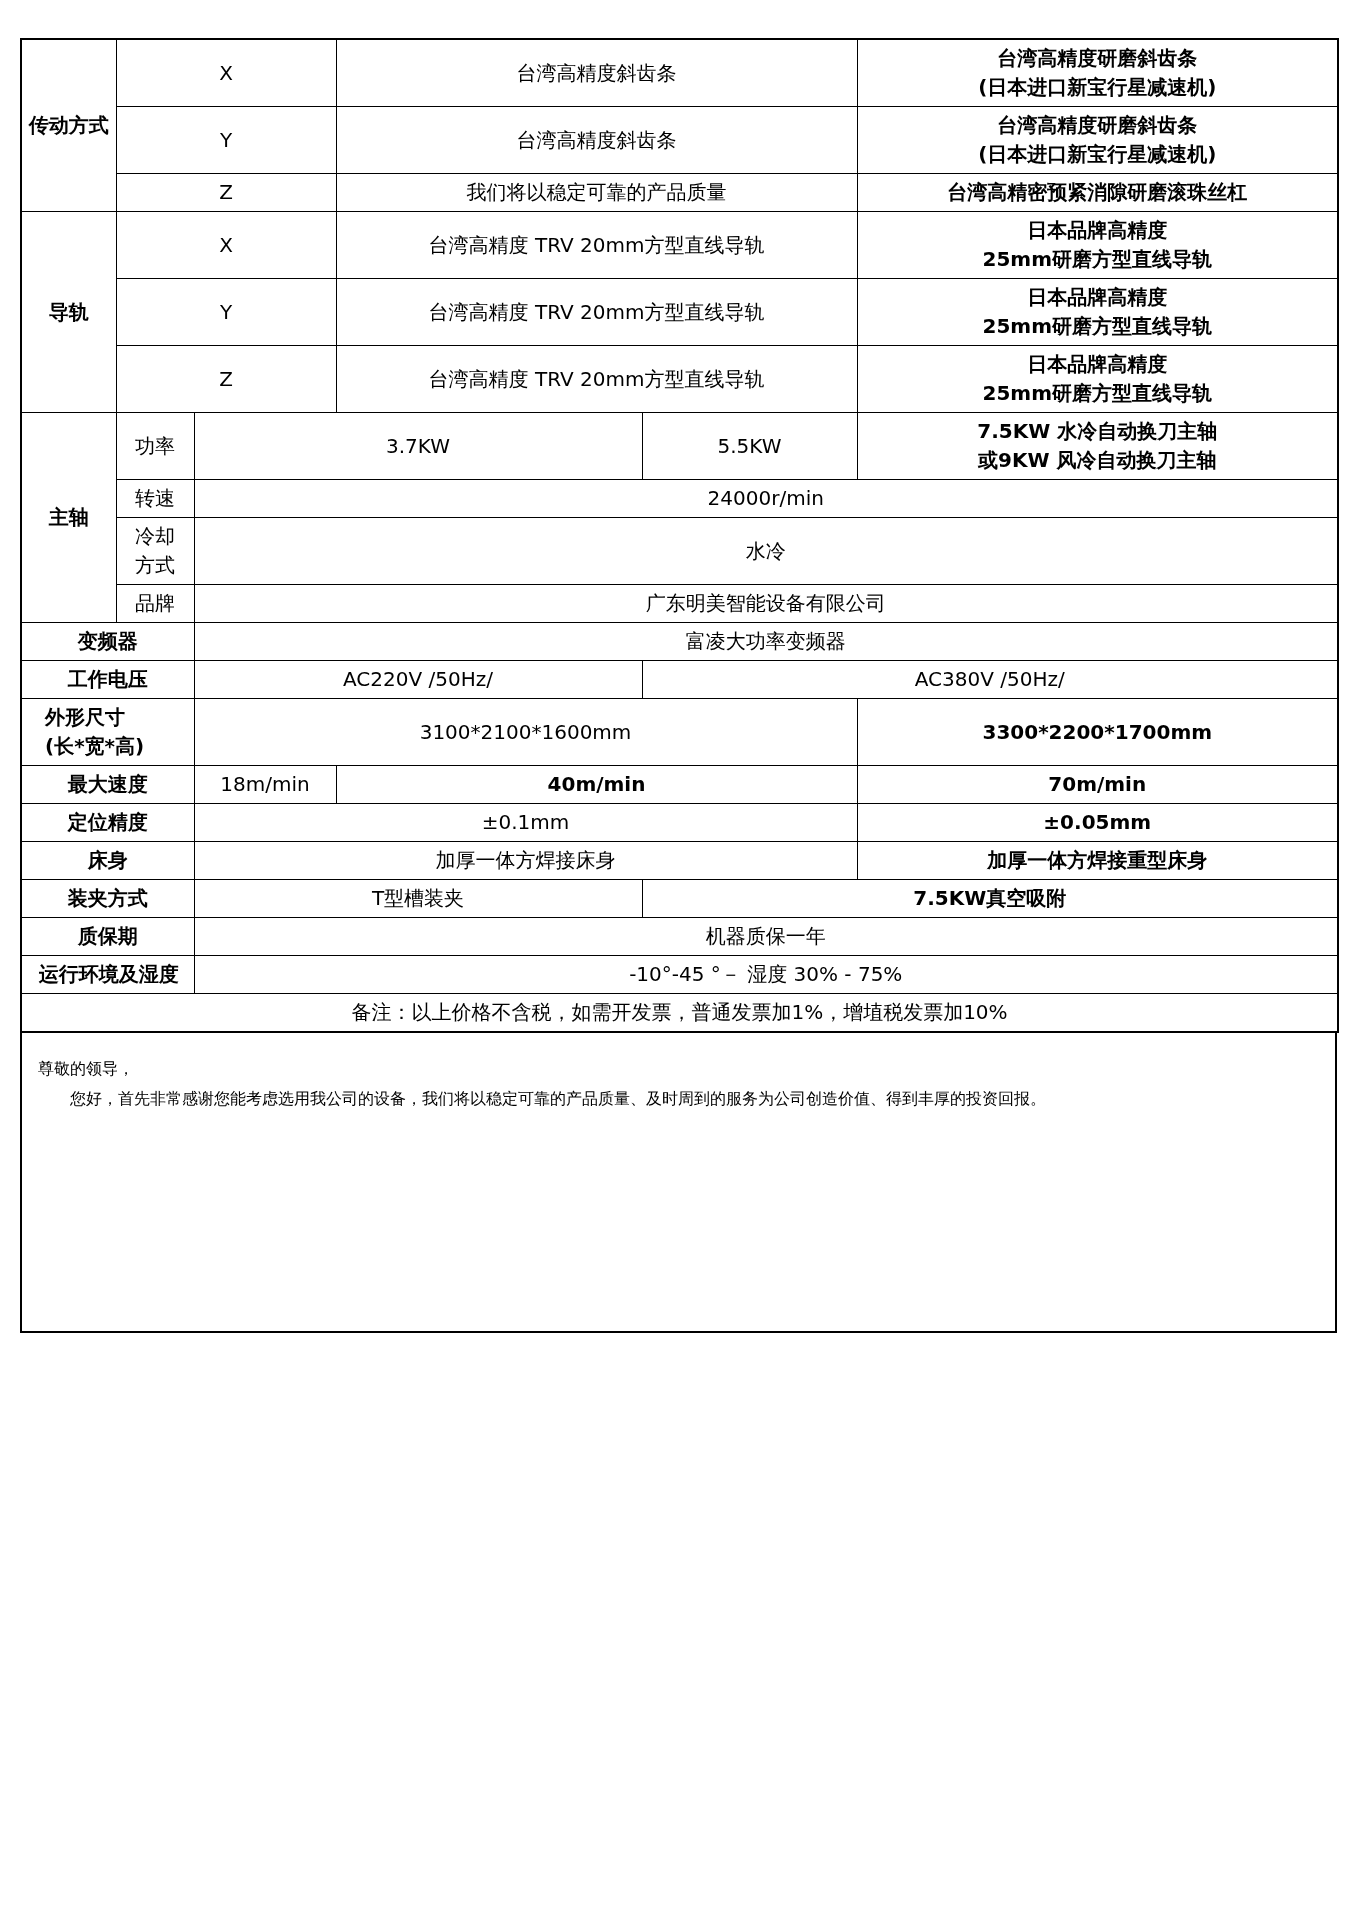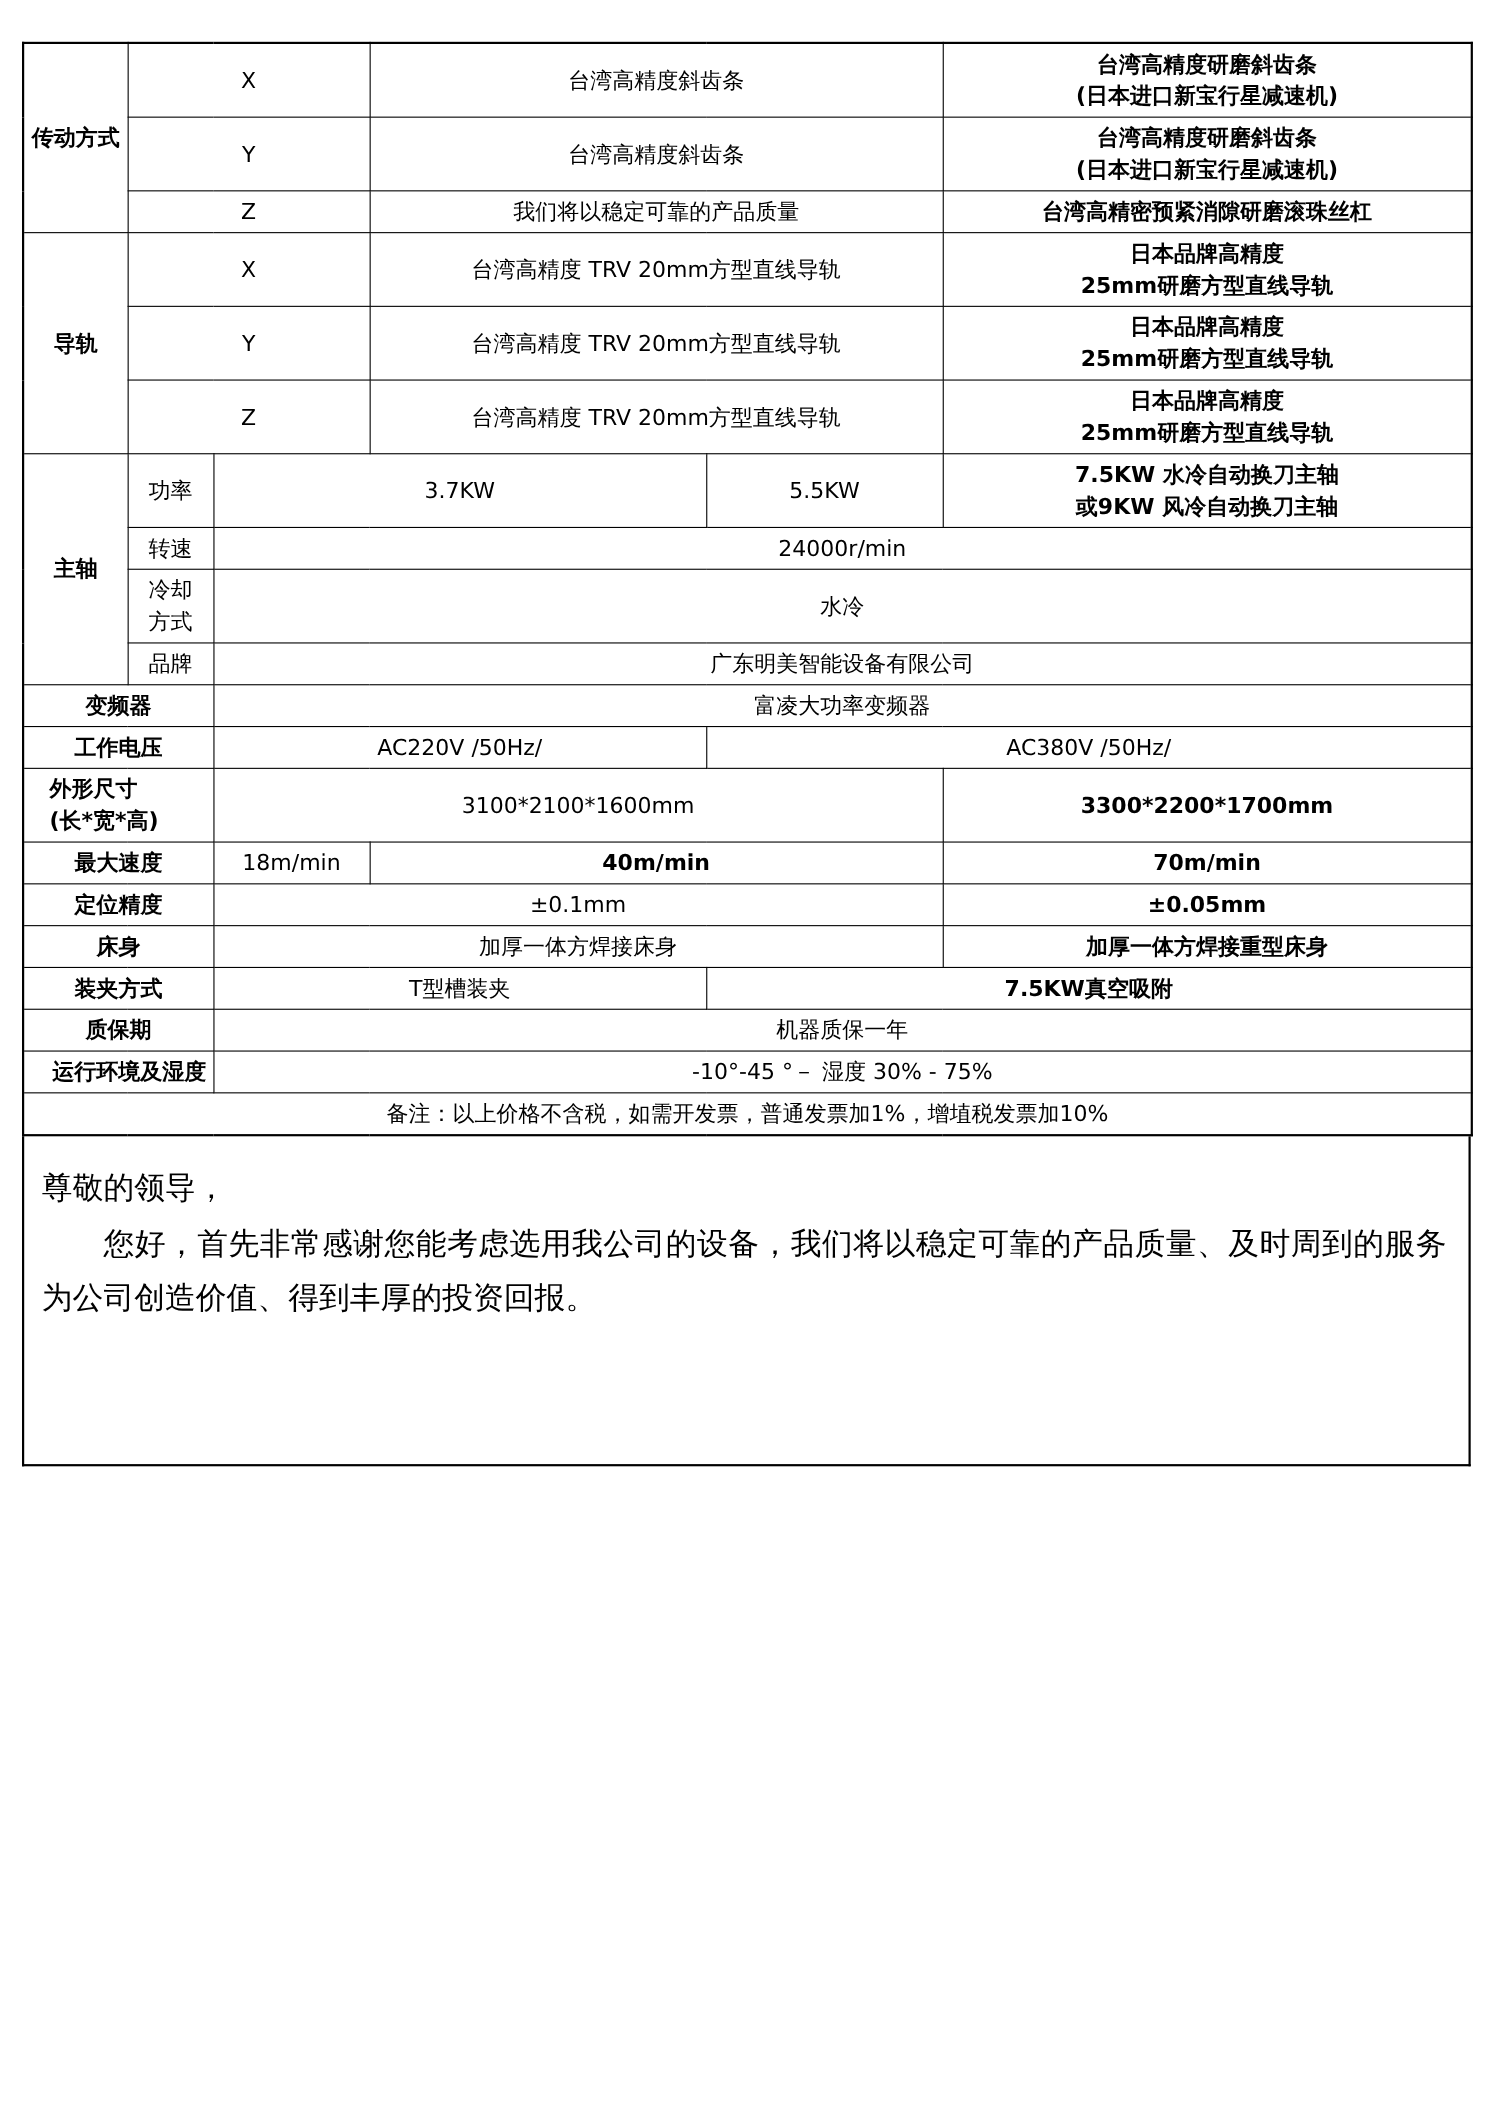--- a/index.html
+++ b/index.html
@@ -72,21 +72,21 @@
     text-align: center;
     padding: 10px 6px;
   }
   .letter {
     border: 2px solid #000;
     border-top: none;
     width: 1317px;
     box-sizing: border-box;
     padding: 22px 20px 26px 16px;
     font-family: "DejaVu Serif", "Liberation Serif", serif;
-    font-size: 28px;
+    font-size: 16px;
     line-height: 1.75;
     color: #000;
     min-height: 300px;
   }
   .letter p {
     margin: 0 0 2px 0;
     text-align: justify;
     text-justify: inter-ideograph;
   }
   .letter p.indent {
@@ -212,21 +212,21 @@
         <td colspan="2">T型槽装夹</td>
         <td colspan="2" class="red">7.5KW真空吸附</td>
       </tr>
 
       <tr>
         <td class="rowhead" colspan="2">质保期</td>
         <td colspan="4">机器质保一年</td>
       </tr>
 
       <tr>
-        <td class="rowhead" colspan="2" style="text-align:right;padding-left:8px">运行环境及湿度</td>
+        <td class="rowhead" colspan="2" style="text-align:center;padding-left:8px">运行环境及湿度</td>
         <td colspan="4">-10°-45 °－ 湿度 30% - 75%</td>
       </tr>
 
       <tr class="sec-divider">
         <td class="note" colspan="6">备注：以上价格不含税，如需开发票，普通发票加1%，增埴税发票加10%</td>
       </tr>
     </tbody>
   </table>
 
   <div class="letter">

